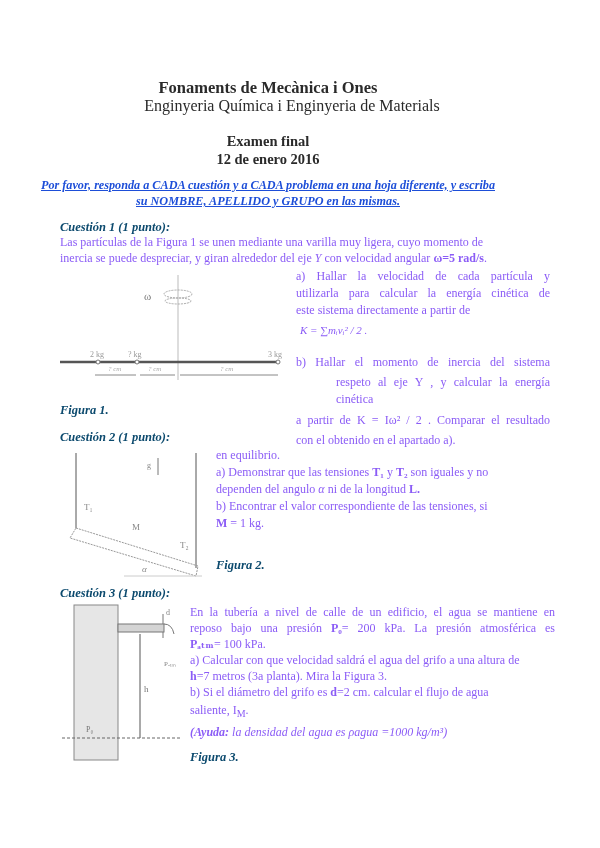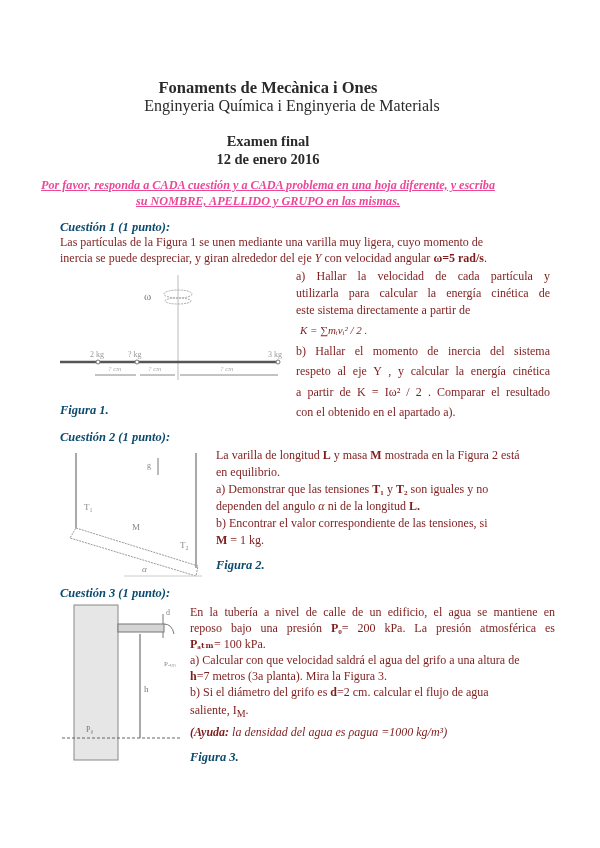--- a/index.html
+++ b/index.html
@@ -6,25 +6,25 @@
   body {
     width: 600px; height: 848px; background: #ffffff; position: relative; overflow: hidden;
     font-family: "Liberation Serif", "DejaVu Serif", serif; color: #2a2a2a;
   }
   .abs { position: absolute; }
   .center { left: 0; width: 536px; text-align: center; }
   .t1 { top: 78px; font-size: 16.5px; font-weight: bold; }
   .t2 { top: 97px; font-size: 16px; padding-left: 24px; }
   .t3 { top: 133px; font-size: 14.5px; font-weight: bold; }
   .t4 { top: 151px; font-size: 14.5px; font-weight: bold; }
-  .note { font-size: 12.2px; font-style: italic; font-weight: bold; text-decoration: underline; color: #ec4899; }
+  .note { font-size: 12.2px; font-style: italic; font-weight: bold; text-decoration: underline; color: #1d4ed8; }
   .n1 { top: 178px; }
   .n2 { top: 194px; }
   .h { font-size: 12.5px; font-style: italic; font-weight: bold; color: #0c4a6e; }
-  .p { font-size: 12px; line-height: 16px; color: #7f1d1d; }
+  .p { font-size: 12px; line-height: 16px; color: #8b5cf6; }
   .just { text-align: justify; text-align-last: left; }
   b { font-weight: bold; }
   svg text { font-family: "Liberation Serif", serif; }
 </style>
 </head>
 <body>
 
 <div class="abs center t1">Fonaments de Mecànica i Ones</div>
 <div class="abs center t2">Enginyeria Química i Enginyeria de Materials</div>
 <div class="abs center t3">Examen final</div>
@@ -37,22 +37,22 @@
 <div class="abs p just" style="left:60px; top:234px; width:490px;">Las  partículas de la Figura 1 se unen mediante una varilla muy ligera, cuyo momento de</div>
 <div class="abs p" style="left:60px; top:250px; width:500px;">
   <span>inercia se puede despreciar, y giran alrededor del eje </span><i>Y</i><span> con velocidad angular </span><b>ω=5 rad/s</b><span>.</span>
 </div>
 
 <div class="abs p" style="left:296px; top:268px; width:254px; line-height:17px;">
   <div class="just" style="text-align-last:justify;">a) Hallar la velocidad de cada partícula y</div>
   <div class="just" style="text-align-last:justify;">utilizarla para calcular la energía cinética de</div>
   <div>este sistema directamente a partir de</div>
   <div style="font-style:italic; font-size:11px; margin-top:3px; padding-left:4px;">K = ∑mᵢvᵢ² / 2 .</div>
-  <div class="just" style="text-align-last:justify; margin-top:4px;">b) Hallar el momento de inercia del sistema</div>
-  <div class="just" style="text-align-last:justify; margin-top:3px;">respeto al eje Y , y calcular la energía cinética</div>
+  <div class="just" style="text-align-last:justify; margin-top:15px;">b) Hallar el momento de inercia del sistema</div>
+  <div class="just" style="text-align-last:justify; margin-top:3px;margin-left:40px;">respeto al eje Y , y calcular la energía cinética</div>
   <div class="just" style="text-align-last:justify; margin-top:4px;">a partir de  K = Iω² / 2 . Comparar el resultado</div>
   <div style="margin-top:3px;">con el obtenido en el apartado a).</div>
 </div>
 
 <svg class="abs" style="left:60px; top:270px;" width="240" height="115">
   <line x1="118" y1="5" x2="118" y2="110" stroke="#bbb" stroke-width="1"></line>
   <ellipse cx="118" cy="24" rx="14" ry="4" fill="none" stroke="#aaa" stroke-width="1" stroke-dasharray="2,1"></ellipse>
   <ellipse cx="118" cy="31" rx="13" ry="3" fill="none" stroke="#aaa" stroke-width="1" stroke-dasharray="2,1"></ellipse>
   <text x="84" y="30" font-size="11" fill="#777">ω</text>
   <line x1="0" y1="92" x2="218" y2="92" stroke="#555" stroke-width="2.5"></line>
@@ -81,21 +81,20 @@
   <line x1="96" y1="8" x2="96" y2="25" stroke="#777" stroke-width="1"></line>
   <text x="85" y="18" font-size="8" fill="#888">g</text>
   <text x="22" y="60" font-size="9" fill="#888">T₁</text>
   <text x="118" y="98" font-size="9" fill="#888">T₂</text>
   <text x="70" y="80" font-size="9" fill="#888">M</text>
   <text x="80" y="122" font-size="9" fill="#888" font-style="italic">α</text>
   <line x1="62" y1="126" x2="140" y2="126" stroke="#ccc" stroke-width="1"></line>
 </svg>
 
 <div class="abs p" style="left:216px; top:447px; width:350px; line-height:17px;">
-  <div><span>La varilla de longitud </span><b>L</b><span> y masa </span><b>M</b><span> mostrada en la Figura 2 está</span></div>
   <div>en equilibrio.</div>
   <div><span>a) Demonstrar que las tensiones </span><b>T₁</b><span> y </span><b>T₂</b><span> son iguales y no</span></div>
   <div><span>dependen del angulo </span><i>α</i><span> ni de la longitud </span><b>L.</b></div>
   <div>b) Encontrar el valor correspondiente de las tensiones, si</div>
   <div><b>M</b><span> = 1 kg.</span></div>
 </div>
 <div class="abs h" style="left:216px; top:558px;">Figura 2.</div>
 
 <div class="abs h" style="left:60px; top:586px;">Cuestión 3 (1 punto):</div>
 

